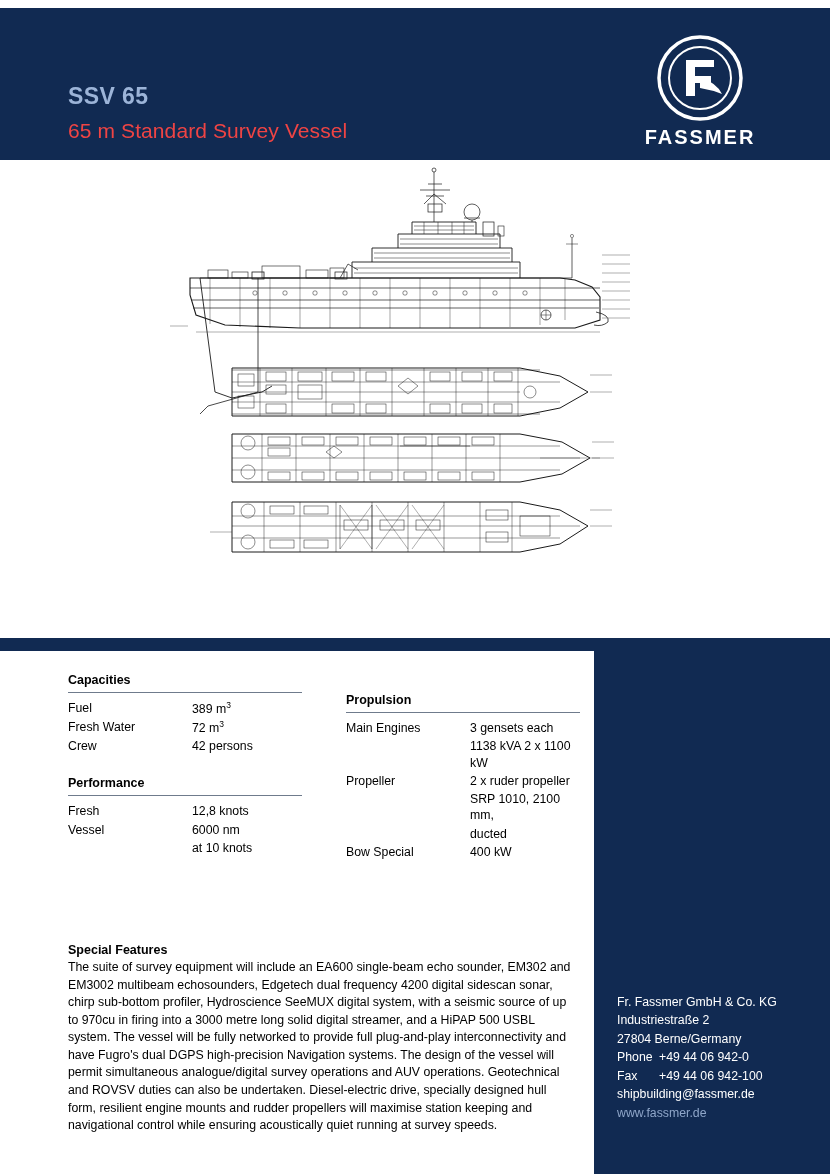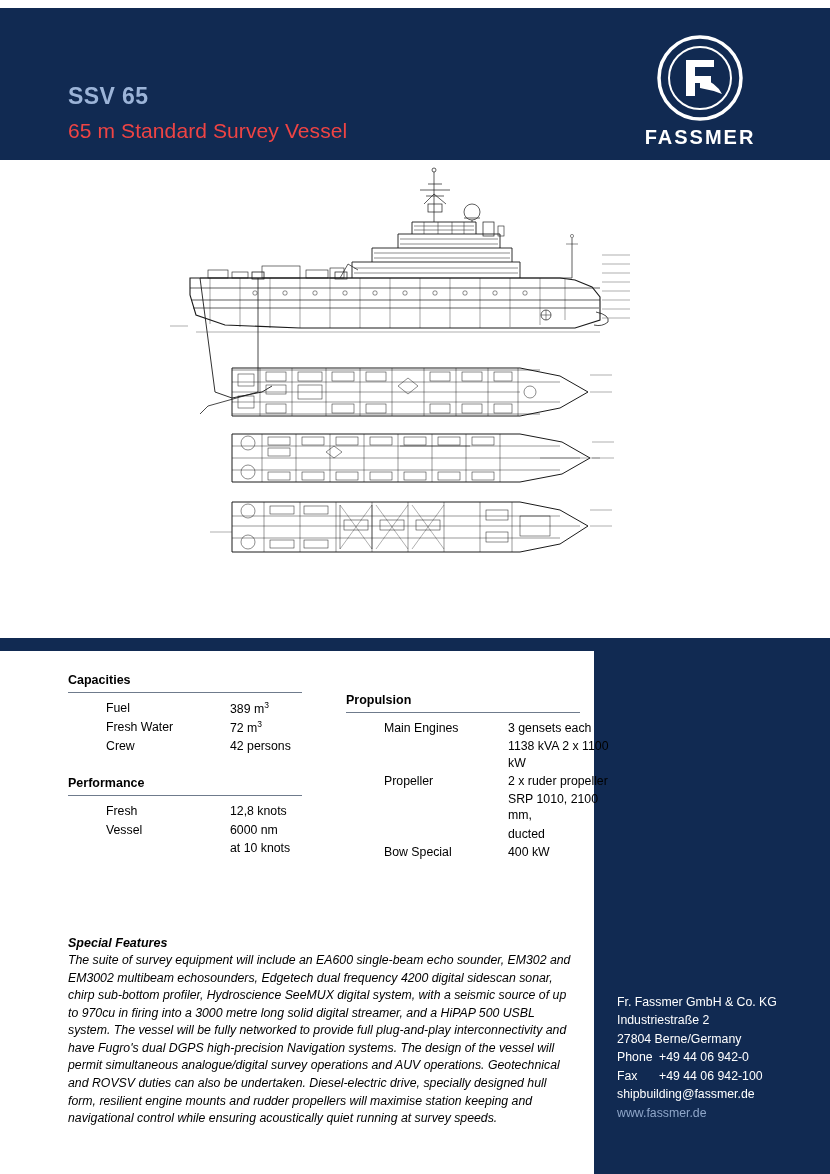--- a/index.html
+++ b/index.html
@@ -129,43 +129,41 @@
     margin-bottom: 7px;
   }
   .spec-block {
     margin-bottom: 20px;
   }
   table.kv {
     border-collapse: collapse;
     width: 100%;
     font-size: 12.3px;
     color: #000000;
-    margin-left: 38px;
   }
   table.kv td {
     vertical-align: top;
     padding: 0 0 1.5px 0;
     line-height: 1.35;
   }
   table.kv td.k {
     width: 118px;
     padding-right: 6px;
   }
   .sup {
     font-size: 8.5px;
     vertical-align: super;
   }
 
   
   .special {
     position: absolute;
     left: 68px;
-    top: 285px;
+    top: 292px;
     width: 505px;
-    font-style: italic;
   }
   .special-head {
     font-size: 12.5px;
     font-weight: bold;
     color: #000;
     margin-bottom: 2px;
   }
   .special-body {
     font-size: 12.3px;
     color: #000;

